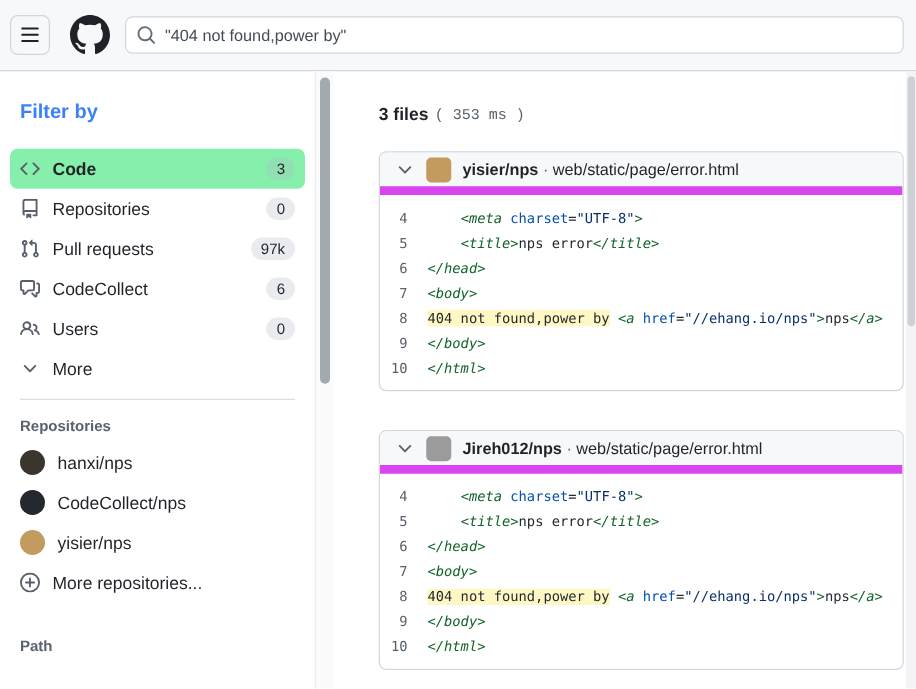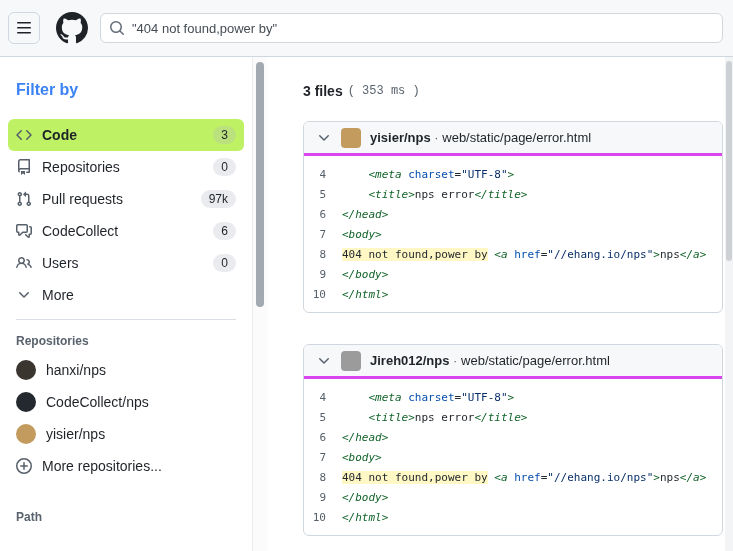--- a/index.html
+++ b/index.html
@@ -21,43 +21,43 @@
                   font-size:13px; color:#454c54; background:transparent; }
 
   
   .content { display:flex; height:494px; }
 
   
   .sidebar { width:252px; padding-top:24px; position:relative; overflow:hidden; flex:none; }
   .filter-title { font-size:16px; font-weight:700; color:#3b82f6; padding:0 16px; margin-bottom:20px; }
   .nav-item { display:flex; align-items:center; gap:10px; height:32px; margin:0 8px; padding:0 8px;
               border-radius:6px; font-size:14px; color:#1f2328; cursor:pointer; }
-  .nav-item.active { background:#bef264; font-weight:700; }
+  .nav-item.active { background:#86efac; font-weight:700; }
   .nav-icon { width:16px; height:16px; color:#57606a; flex:none; }
   .nav-label { flex:none; }
   .nav-count { margin-left:auto; background:rgba(175,184,193,.28); border-radius:10px;
                padding:1px 8px; font-size:12px; font-weight:400; color:#1f2328; line-height:16px; }
   .sidebar-divider { height:1px; background:#d8dee4; margin:8px 16px; }
   .section-heading { font-size:12px; font-weight:700; color:#59636e; padding:6px 16px 6px 16px; }
   .repo-avatar-sm { width:20px; height:20px; border-radius:50%; flex:none; }
   .bottom-heading { font-size:12px; font-weight:700; color:#59636e; padding:0 16px; margin-top:28px; }
 
   
   .scroll-strip { width:15px; position:relative; flex:none; border-left:1px solid #ececee; background:#fbfbfc; cursor:pointer; }
   .scroll-thumb { position:absolute; left:3px; top:5px; width:8px; height:245px; border-radius:4px; background:#a2a9b0; }
 
   
   .main { flex:1; min-width:0; padding:26px 0 0 36px; }
-  .results-header { display:flex; align-items:center; gap:5px; margin-bottom:22px; }
+  .results-header { display:flex; align-items:flex-end; gap:5px; margin-bottom:22px; }
   .results-count { font-size:14px; font-weight:700; color:#1f2328; }
   .results-time { font-size:12px; color:#59636e;font-family:Liberation Mono, monospace; }
 
   .result-card { width:420px; border:1px solid #d0d7de; border-radius:6px; margin-bottom:31px;
                  overflow:hidden; background:#fff; }
-  .result-header { height:34px; background:#f6f8fa; border-bottom:3px solid #d946ef;
+  .result-header { height:34px; background:#f6f8fa; border-bottom:7px solid #d946ef;
                    display:flex; align-items:center; gap:9px; padding:0 12px; }
   .collapse-toggle { display:flex; align-items:center; cursor:pointer; color:#59636e; }
   .result-avatar { width:20px; height:20px; border-radius:4px; flex:none; }
   .result-title { font-size:13px; color:#1f2328; white-space:nowrap; overflow:hidden; cursor:pointer; }
   .repo-name { font-weight:700; }
   .sep { color:#59636e; }
 
   .code-block { padding:9px 0 7px 0; font-family:"DejaVu Sans Mono", monospace;
                 font-size:11px; line-height:20px; }
   .code-line { display:flex; white-space:pre; overflow:hidden; }

